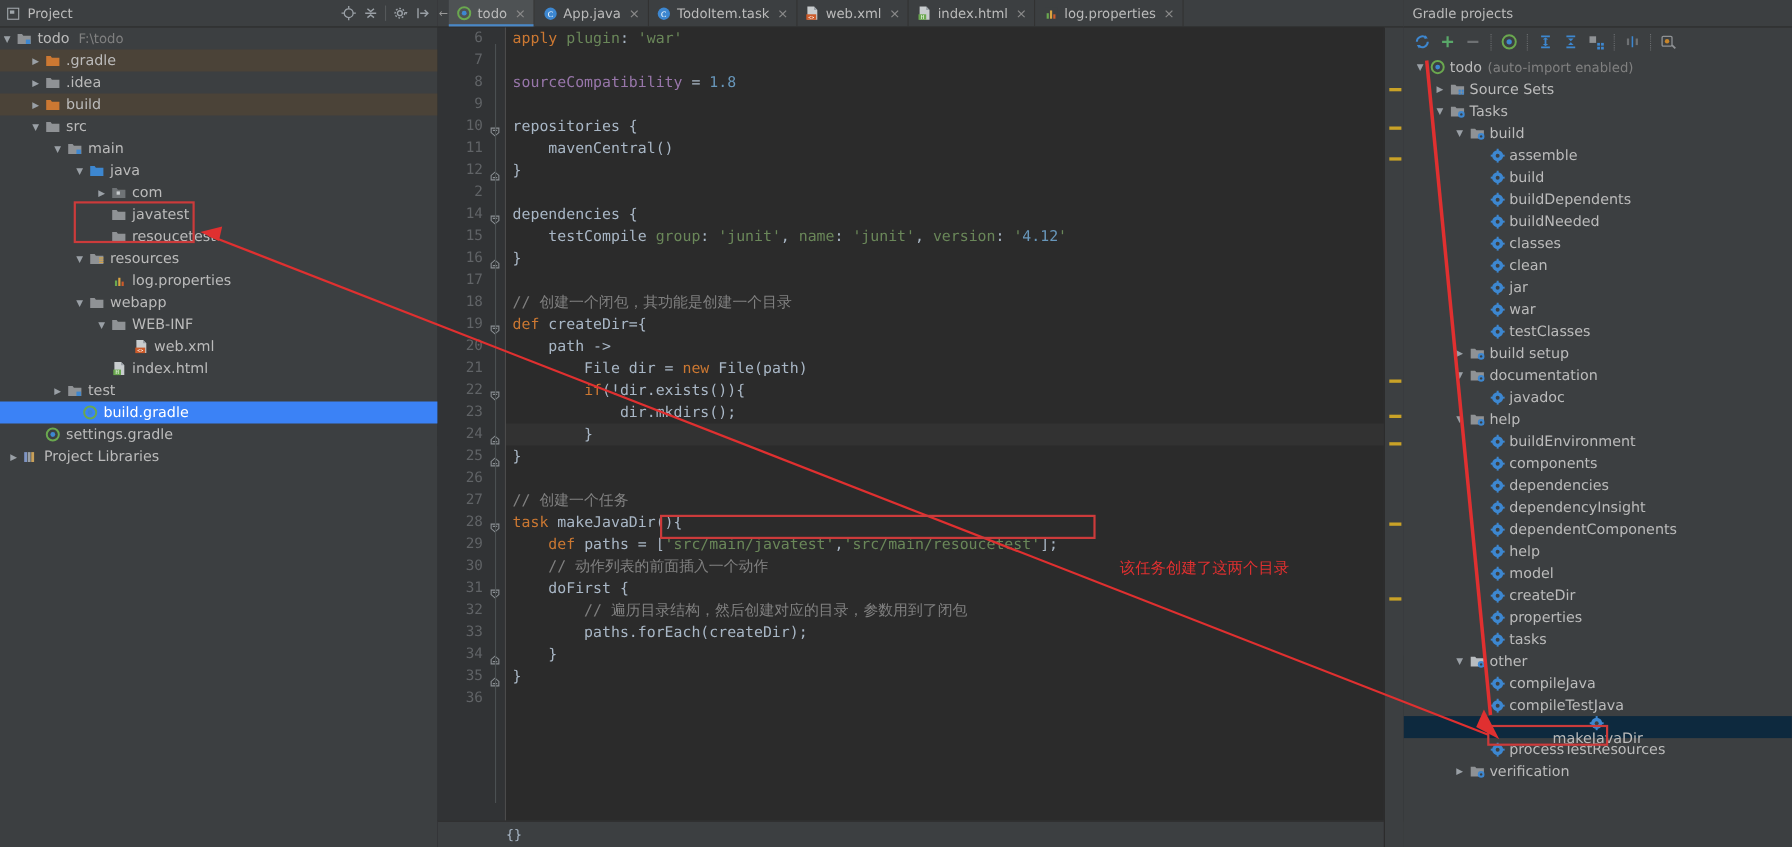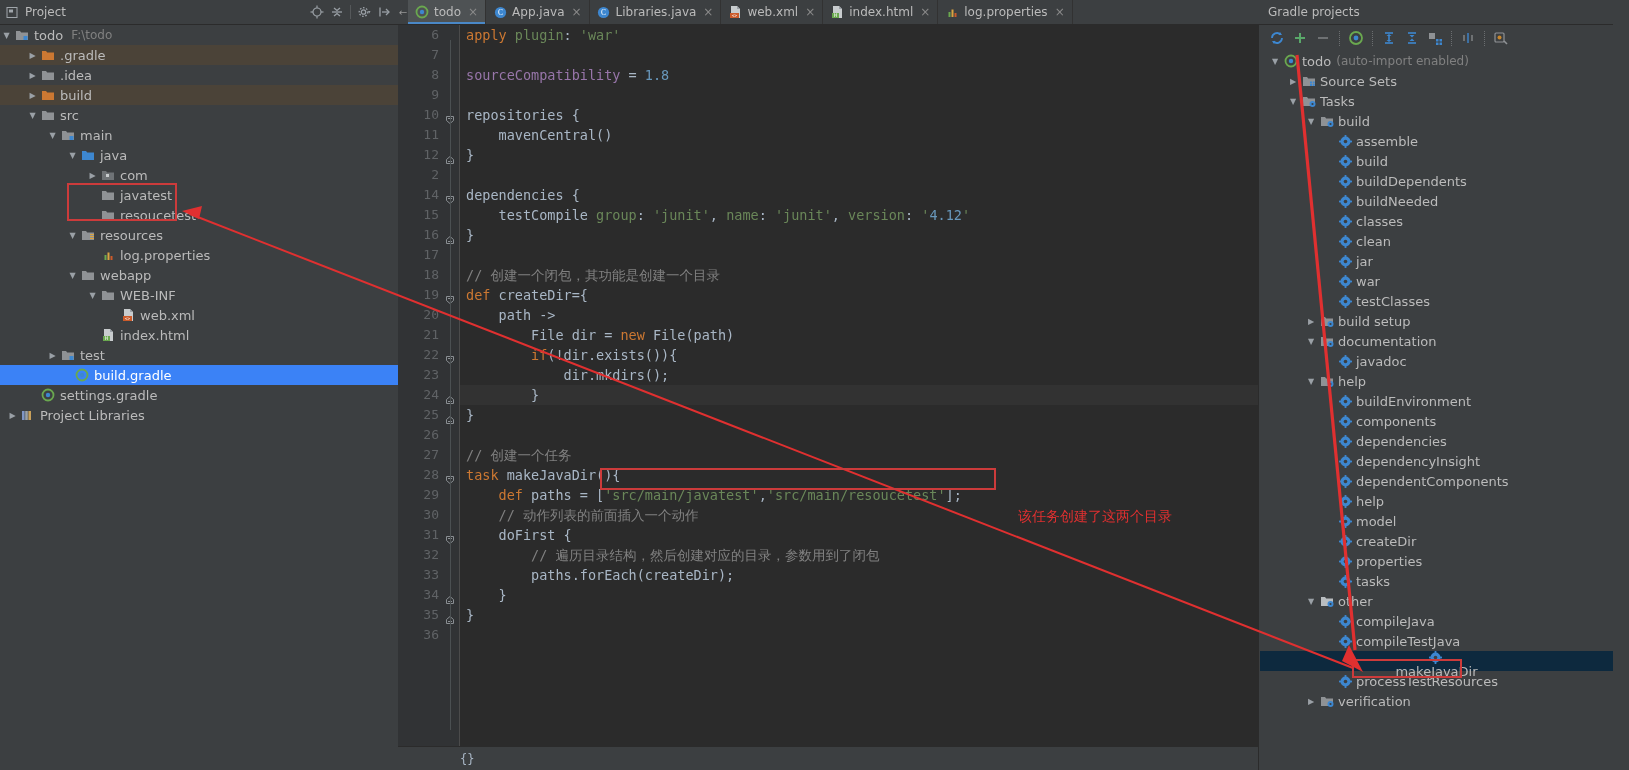--- a/index.html
+++ b/index.html
@@ -117,21 +117,21 @@
   .marker { position: absolute; right: 2px; width: 11px; height: 3px; background: #c9a227; }
   #editor-status {
     position: absolute; left: 0; right: 0; bottom: 0; height: 24px;
     background: #3c3f41; border-top: 1px solid #2b2b2b;
     display: flex; align-items: center; padding-left: 62px;
     font-family: "DejaVu Sans Mono", monospace; font-size: 12px; color: #a9b7c6;
   }
 
   
   #gradle-panel {
-    position: absolute; right: 16px; top: 0; width: 353px; height: 770px;
+    position: absolute; right: 0; top: 0; width: 353px; height: 770px;
     background: #3c3f41;
   }
   #gradle-tabstrip {
     position: absolute; left: 0; top: 0; width: 353px; height: 25px;
     background: #3c3f41; display: flex; align-items: center;
     border-bottom: 1px solid #2b2b2b;
   }
   #gradle-tabstrip .gp-title { font-size: 12px; color: #bbbbbb; padding-left: 8px; }
   #gradle-toolbar {
     position: absolute; left: 0; top: 25px; width: 353px; height: 26px;
@@ -469,21 +469,21 @@
           <span>App.java</span>
           <span class="tab-close">×</span>
         </div>
         <div class="tab">
           <span class="tab-ico">
             <svg width="13" height="13" viewBox="0 0 13 13">
               <circle cx="6.5" cy="6.5" r="5.6" fill="#3d87d0"></circle>
               <text x="6.5" y="9.3" font-size="7.5" fill="#fff" text-anchor="middle" font-family="serif">C</text>
             </svg>
           </span>
-          <span>Libraries.java</span>
+          <span>TodoItem.task</span>
           <span class="tab-close">×</span>
         </div>
         <div class="tab">
           <span class="tab-ico">
             <svg width="13" height="14" viewBox="0 0 13 14">
               <path d="M2 1h6l3 3v9H2z" fill="#c8ccce"></path>
               <path d="M8 1l3 3H8z" fill="#9aa0a6"></path>
               <rect x="1" y="8" width="9" height="5" fill="#cc5b2a"></rect>
               <text x="5.5" y="12.2" font-size="4.5" fill="#fff" text-anchor="middle" font-family="monospace">&lt;&gt;</text>
             </svg>

